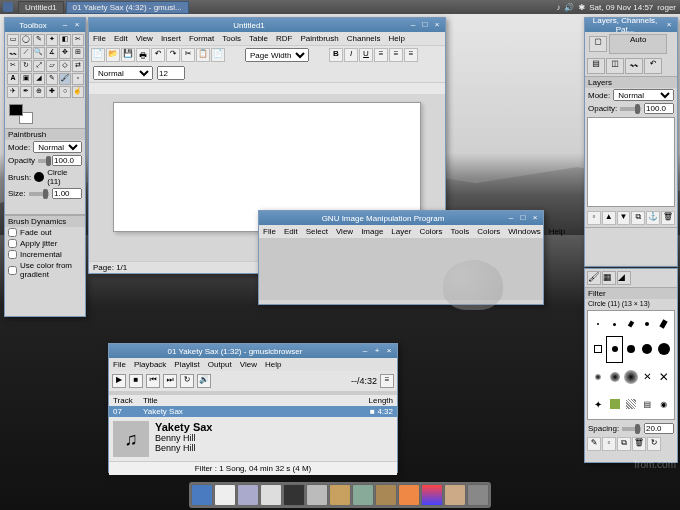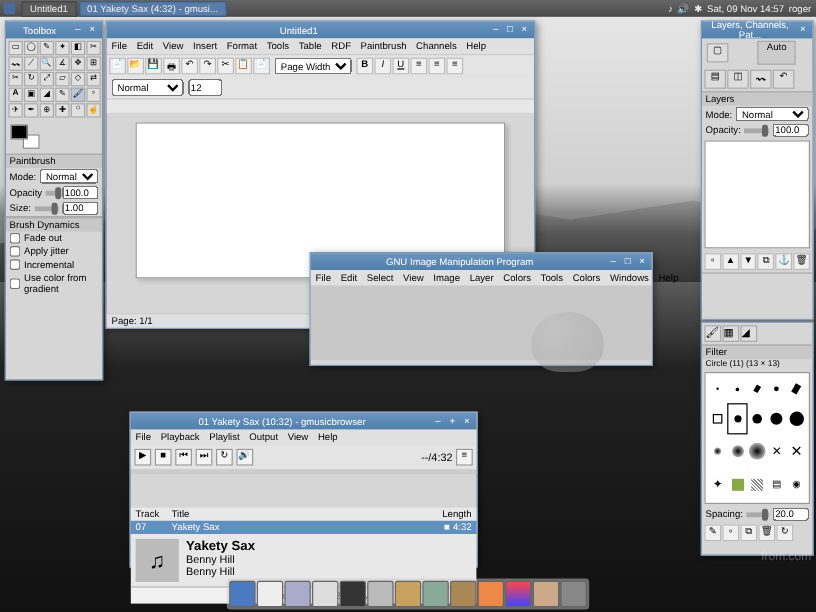--- a/index.html
+++ b/index.html
@@ -49,32 +49,32 @@
 
 
 .gimpwin { left:258px; top:210px; width:286px; height:95px; }
 .gimpwin .canvas { background:#c8c8c8; height:62px; position:relative; }
 .gimpwin .wilber { position:absolute; right:40px; bottom:-10px; width:60px; height:50px; background:radial-gradient(circle at 30% 30%, #bbb, #999); border-radius:50% 50% 40% 40%; opacity:.4; }
 
 
 .music { left:108px; top:343px; width:290px; height:130px; }
 .music .ctrl { display:flex; align-items:center; gap:3px; padding:3px; background:#e4e4e4; }
 .music .cbtn { width:14px; height:14px; border:1px solid #999; background:#f4f4f4; text-align:center; font-size:8px; cursor:pointer; }
-.music .tracks { font-size:8px;margin-top:28px; }
+.music .tracks { font-size:8px; }
 .music .thead { display:flex; background:#e8e8e8; padding:1px 4px; }
 .music .trow { display:flex; padding:1px 4px; background:#6090c0; color:#fff; }
 .music .np { display:flex; gap:6px; padding:4px; background:#e8e8e8; }
 .music .art { width:36px; height:36px; background:#bbb; display:flex; align-items:center; justify-content:center; font-size:18px; }
 .music .filter { padding:2px 4px; font-size:8px; text-align:center; background:#f0f0f0; border-top:1px solid #ccc; }
 
 
 .layers { right:2px; top:17px; width:94px; height:250px; }
 .layers .tabs { display:flex; gap:1px; padding:2px; }
 .layers .tab { width:18px; height:16px; background:#ddd; border:1px solid #aaa; font-size:8px; text-align:center; }
-.layers .auto { float:right; font-size:8px; padding:0 7px; background:#ccc; border:1px solid #aaa;margin-left:22px; }
+.layers .auto { float:right; font-size:8px; padding:0 20px; background:#ccc; border:1px solid #aaa; }
 .layers .canvas { background:#fff; height:90px; margin:2px; border:1px solid #999; }
 .layers .btns { display:flex; gap:1px; padding:2px; }
 
 
 .brushes { right:2px; top:268px; width:94px; height:195px; }
 .brushes .tabs2 { display:flex; gap:1px; padding:2px; }
 .brushes .btab { width:14px;height:14px; background:#ddd; border:1px solid #aaa; }
 .brushes .bgrid { display:grid; grid-template-columns:repeat(5,1fr); gap:2px; padding:3px; background:#fff; margin:2px; border:1px solid #999; height:110px; }
 .brushes .b { background:#fff; display:flex; align-items:center; justify-content:center; }
 .brushes .dot { width:6px;height:6px;background:#000;border-radius:50%; }
@@ -153,25 +153,30 @@
   <div class="row">
       <span>Mode:</span>
       <select><option>Normal</option></select>
     </div>
   <div class="row">
       <span>Opacity</span>
       <div class="slider"></div>
       <input type="text" value="100.0" style="">
     </div>
   <div class="row">
+      <span>Brush:</span>
+      <span style="width:10px;height:10px;background:#000;border-radius:50%"></span>
+      <span style="flex:1">Circle (11)</span>
+    </div>
+  <div class="row">
       <span>Size:</span>
       <div class="slider"></div>
       <input type="text" value="1.00" style="">
     </div>
-  <div style="border-top:1px solid #aaa;margin-top:0">
+  <div style="border-top:1px solid #aaa;margin-top:14px">
       <div class="section-title">Brush Dynamics</div>
     </div>
   <div class="chk">
       <input type="checkbox" style="">
       <span>Fade out</span>
     </div>
   <div class="chk">
       <input type="checkbox" style="">
       <span>Apply jitter</span>
     </div>
@@ -208,21 +213,21 @@
   <div class="toolbar">
     <div class="tbtn">📄</div>
     <div class="tbtn">📂</div>
     <div class="tbtn">💾</div>
     <div class="tbtn">🖶</div>
     <div class="tbtn">↶</div>
     <div class="tbtn">↷</div>
     <div class="tbtn">✂</div>
     <div class="tbtn">📋</div>
     <div class="tbtn">📄</div>
-    <select style="margin:0 3px;font-size:8px"><option>Page Width</option></select>
+    <select style="margin:0 19px;font-size:8px"><option>Page Width</option></select>
     <div class="tbtn"><b>B</b></div>
     <div class="tbtn"><i>I</i></div>
     <div class="tbtn"><u>U</u></div>
     <div class="tbtn">≡</div>
     <div class="tbtn">≡</div>
     <div class="tbtn">≡</div>
   </div>
   <div class="fmtbar">
     <select style="width:60px"><option>Normal</option></select>
     <input type="text" style="width: 28px;" value="12">
@@ -252,21 +257,21 @@
     <span>Windows</span>
     <span>Help</span>
   </div>
   <div class="canvas">
       <div class="wilber"></div>
     </div>
 </div>
 
 <div class="win music">
   <div class="titlebar">
-      <span class="t">01 Yakety Sax (10:32) - gmusicbrowser</span>
+      <span class="t">01 Yakety Sax (1:32) - gmusicbrowser</span>
       <span class="wbtn">–</span>
       <span class="wbtn">+</span>
       <span class="wbtn">×</span>
     </div>
   <div class="menubar">
     <span>File</span>
     <span>Playback</span>
     <span>Playlist</span>
     <span>Output</span>
     <span>View</span>

